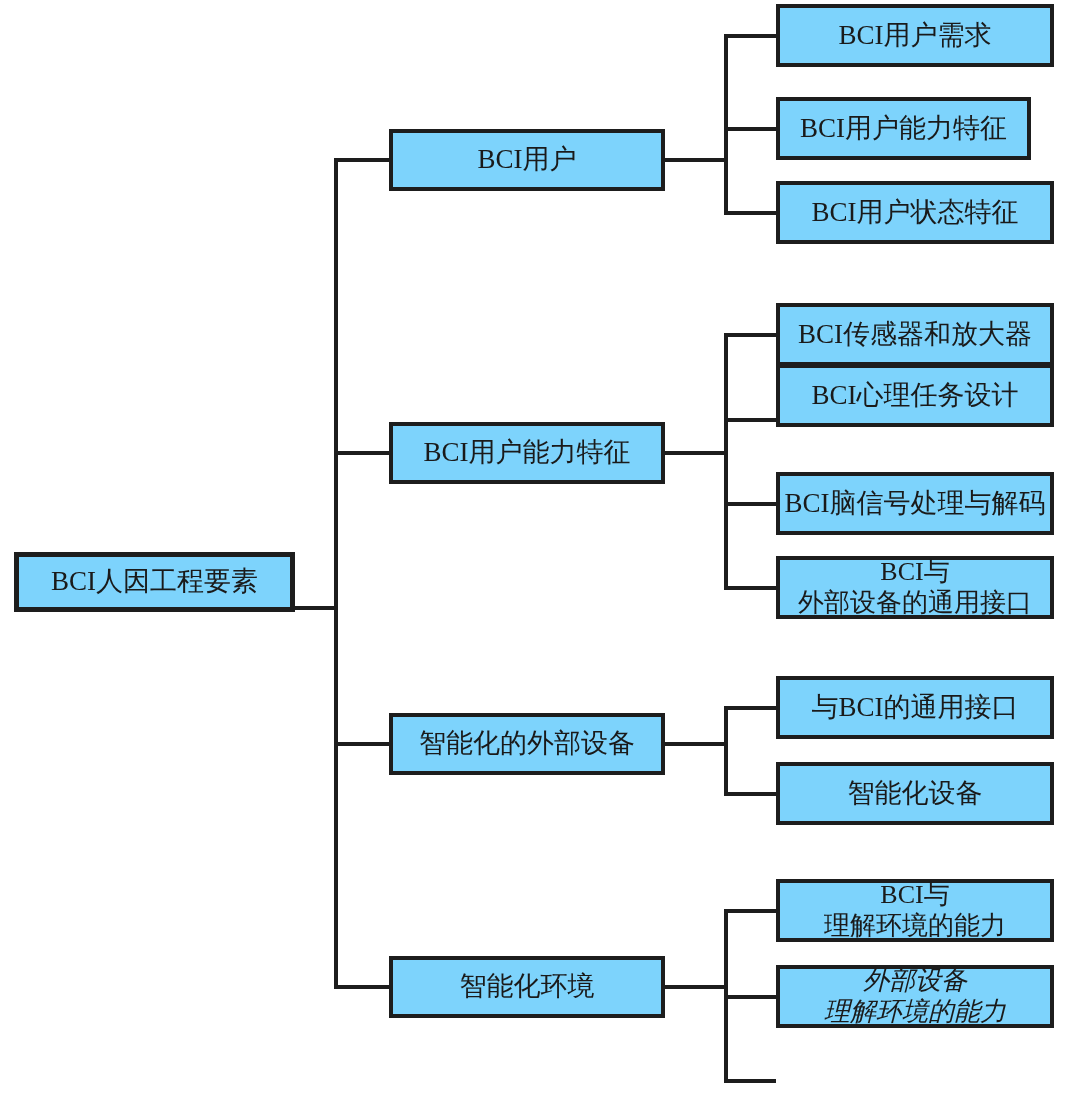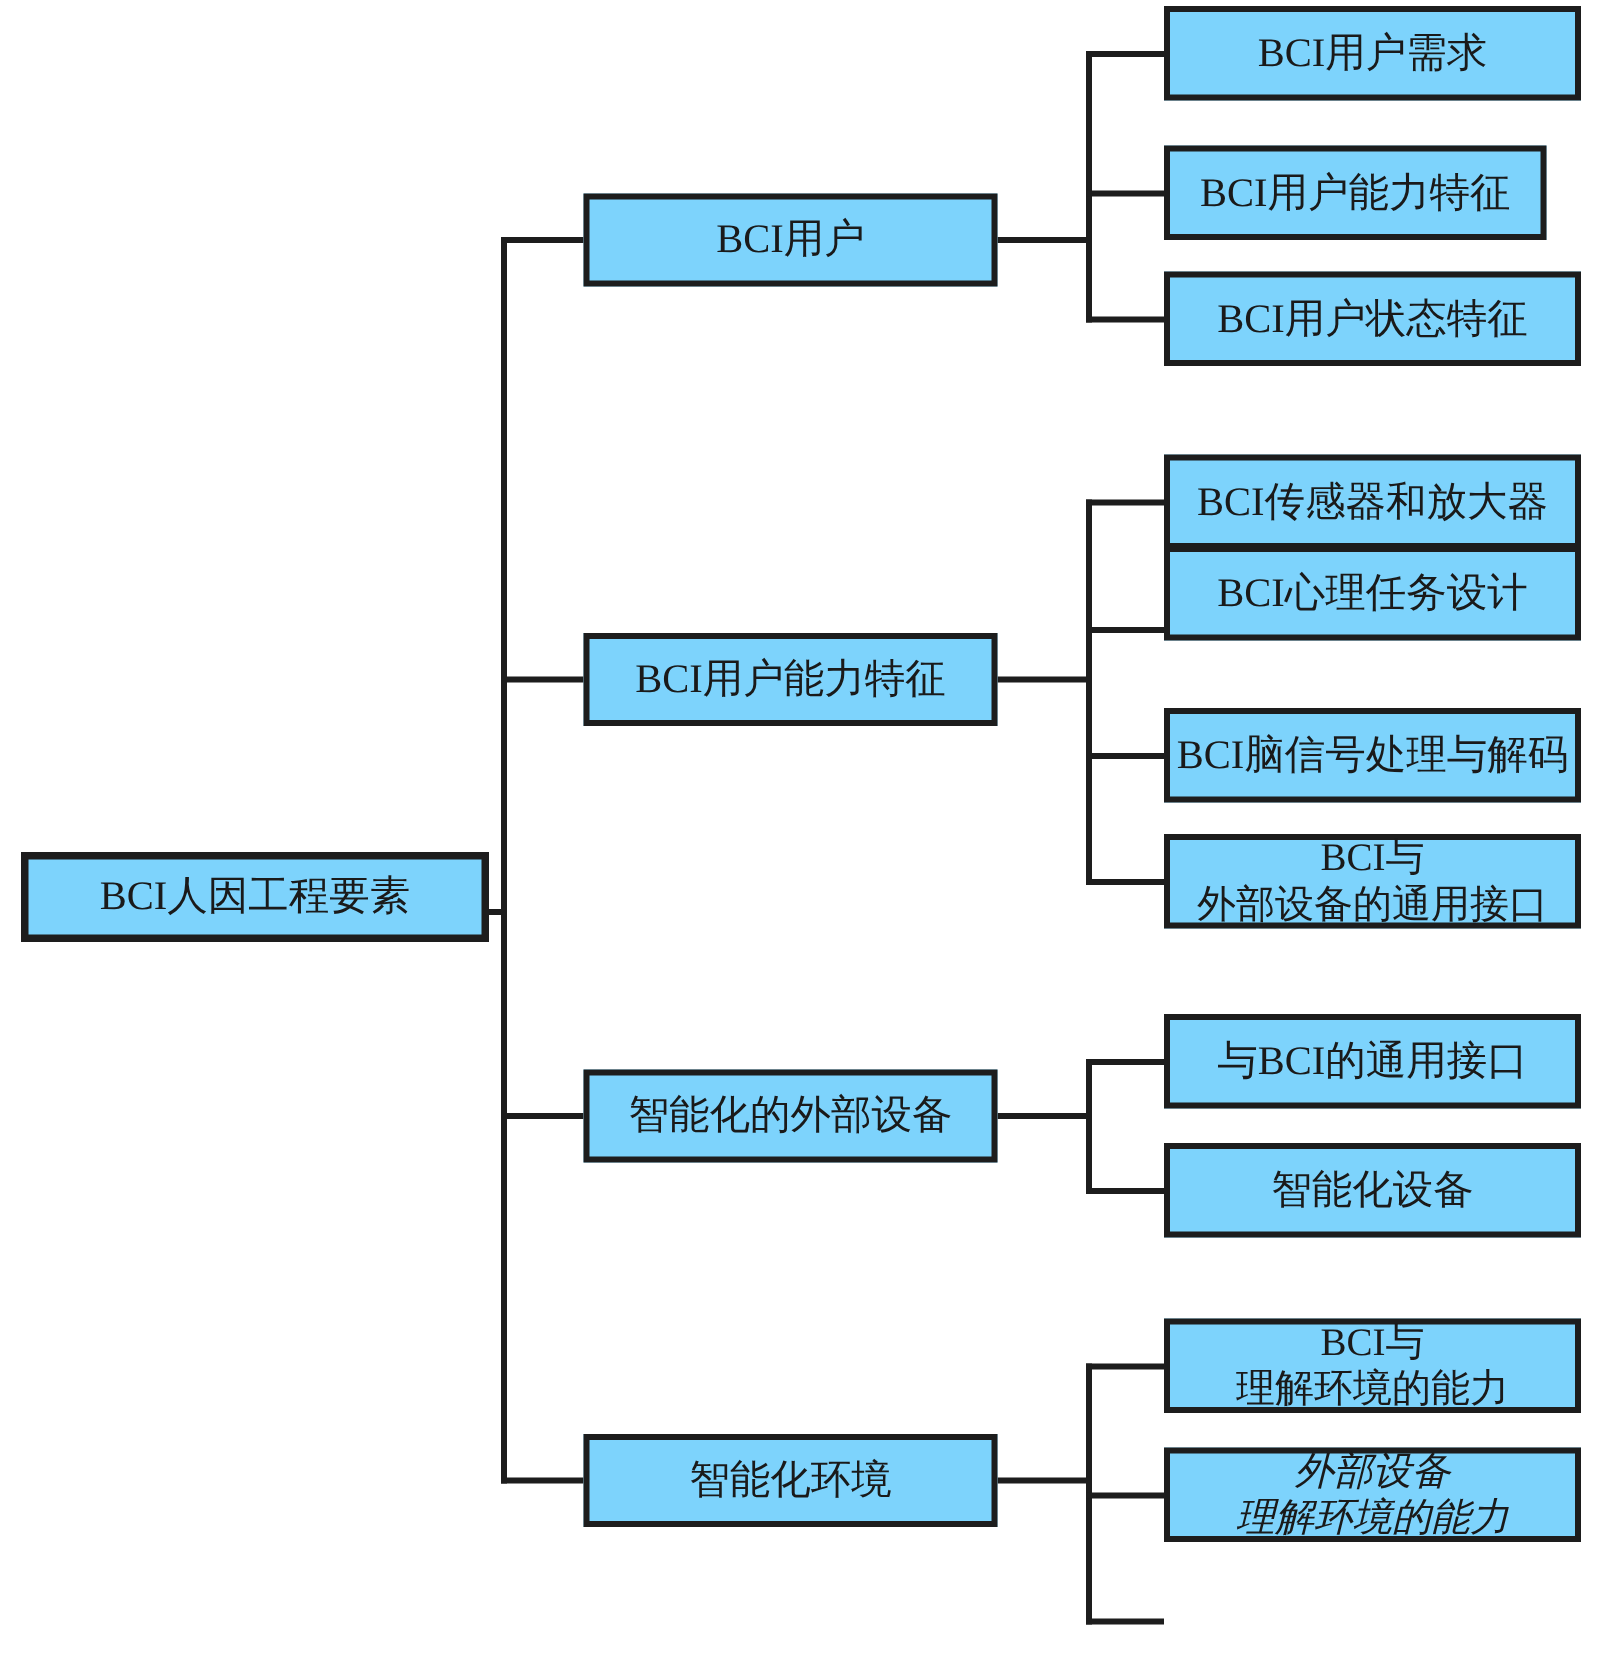--- a/index.html
+++ b/index.html
@@ -39,21 +39,21 @@
   .line {
     position: absolute;
     background: #1d1d1d;
     z-index: 1;
   }
 </style>
 </head>
 <body>
 
 <div id="diagram-canvas">
-    <div class="node root" style="left: 14px; top: 568px; width: 312px; height: 60px;">BCI人因工程要素</div>
+    <div class="node root" style="left: 14px; top: 552px; width: 281px; height: 60px;">BCI人因工程要素</div>
     <div class="node" style="left: 389px; top: 129px; width: 276px; height: 62px;">BCI用户</div>
     <div class="node" style="left: 776px; top: 4px; width: 278px; height: 63px;">BCI用户需求</div>
     <div class="node" style="left: 776px; top: 97px; width: 255px; height: 63px;">BCI用户能力特征</div>
     <div class="node" style="left: 776px; top: 181px; width: 278px; height: 63px;">BCI用户状态特征</div>
     <div class="line" style="left: 665px; top: 158px; width: 63px; height: 4px;"></div>
     <div class="line" style="left: 724px; top: 33.5px; width: 4px; height: 181px;"></div>
     <div class="line" style="left: 724px; top: 33.5px; width: 52px; height: 4px;"></div>
     <div class="line" style="left: 724px; top: 126.5px; width: 52px; height: 4px;"></div>
     <div class="line" style="left: 724px; top: 210.5px; width: 52px; height: 4px;"></div>
     <div class="line" style="left: 334px; top: 158px; width: 55px; height: 4px;"></div>

